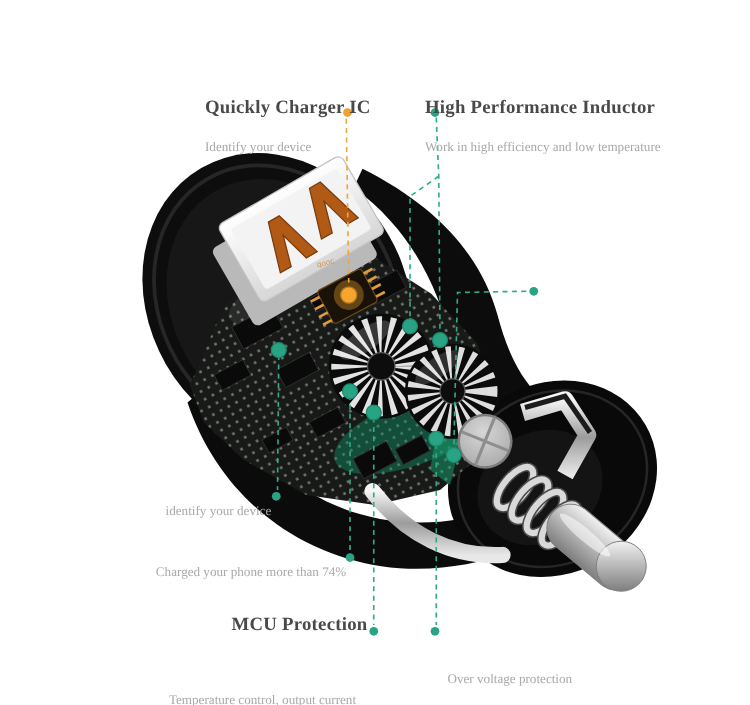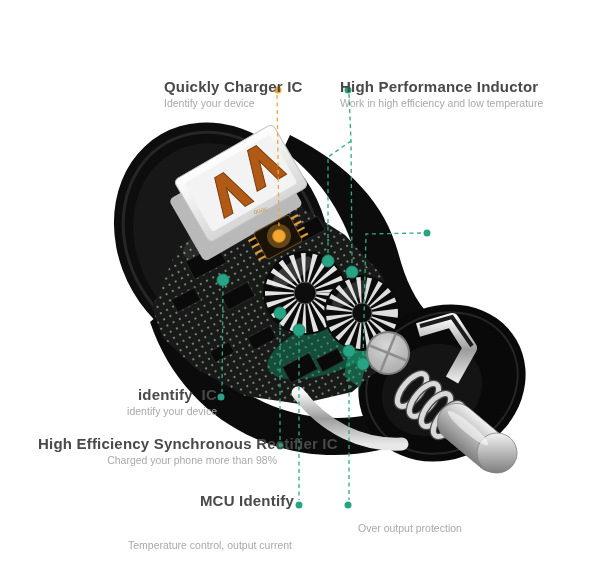--- a/index.html
+++ b/index.html
@@ -1,23 +1,23 @@
 <!DOCTYPE html>
 <html><head>
 <meta charset="utf-8">
 <style>
   html,body{margin:0;padding:0;background:#ffffff;}
   #stage{
     position:relative;width:600px;height:564px;background:#ffffff;overflow:hidden;
     font-family:"Liberation Sans", sans-serif;
   }
   #device-svg{position:absolute;left:0;top:0;}
-  .label{position:absolute;}
+  .label{position:absolute;font-family:Liberation Serif, serif;}
   .label .t{font-size:15px;font-weight:600;color:#494949;letter-spacing:.2px;white-space:pre;}
-  .label .s{font-size:10.5px;color:#a9a9a9;margin-top:1px;line-height:14px;white-space:pre-wrap;}
+  .label .s{font-size:10.5px;color:#a9a9a9;margin-top:17px;line-height:14px;white-space:pre-wrap;}
   .alr{text-align:right;}
   .acen{text-align:center;}
 </style>
 </head>
 <body>
 
 <div id="stage">
 
   <svg id="device-svg" width="600" height="564" viewBox="0 0 600 564">
     <defs>
@@ -189,37 +189,35 @@
 
   <div class="label" style="left:340px;top:78px;">
     <div class="t">High Performance Inductor</div>
     <div class="s">Work in high efficiency and low temperature</div>
   </div>
 
   <div class="label" style="left:437px;top:224px;">
   </div>
 
   <div class="label alr" style="left:100px;top:386px;width:117px;">
-    <div class="t">identify  IC</div>
     <div class="s">identify your device</div>
   </div>
 
   <div class="label alr" style="left:38px;top:435px;width:239px;">
-    <div class="t">High Efficiency Synchronous Rectifier IC</div>
-    <div class="s">Charged your phone more than 98%</div>
+    <div class="s">Charged your phone more than 74%</div>
   </div>
 
   <div class="label" style="left:126px;top:492px;width:168px;">
-    <div class="t alr">MCU Identify</div>
+    <div class="t alr">MCU Protection</div>
     <div class="s acen">
       <div>Temperature control, output current</div>
       
     </div>
   </div>
 
   <div class="label" style="left:358px;top:492px;">
     <div class="s">
-      <div>Over output protection</div>
+      <div>Over voltage protection</div>
       
     </div>
   </div>
 
 </div>
 
 </body></html>

